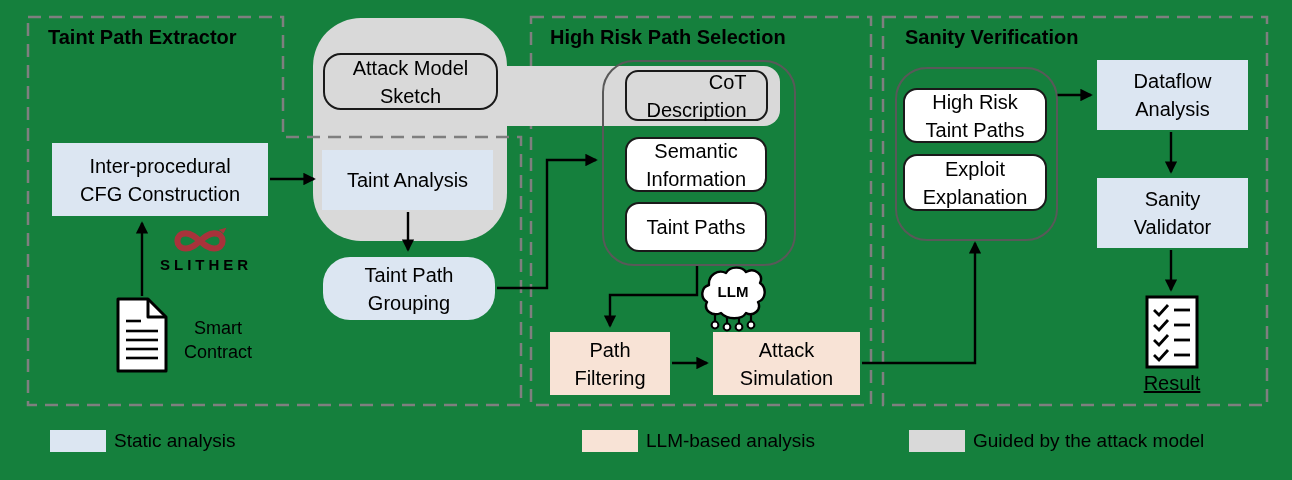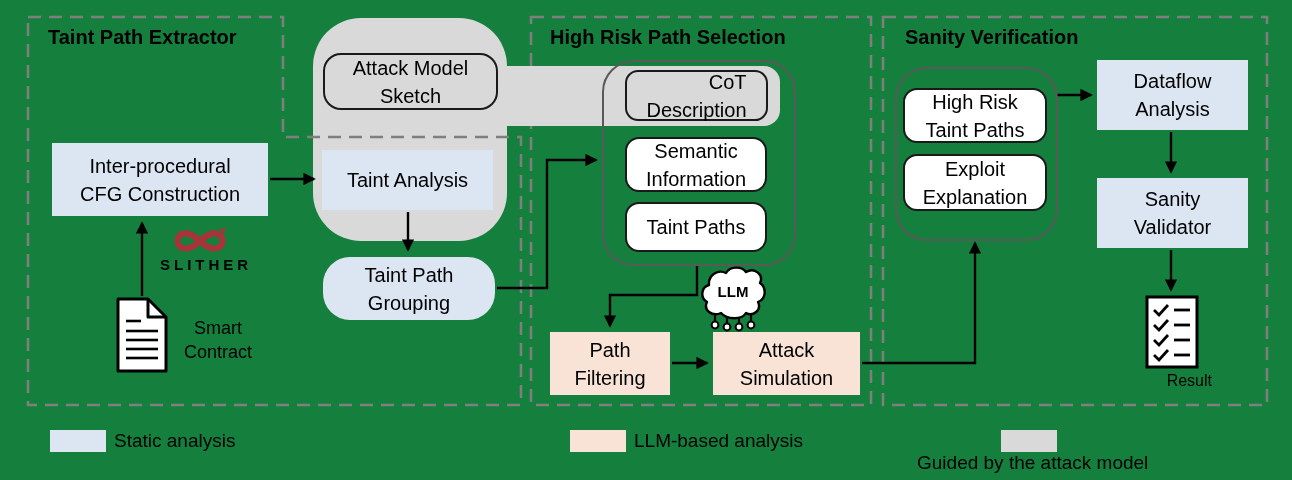--- a/index.html
+++ b/index.html
@@ -21,21 +21,21 @@
   }
   .blue  { background:#dce6f2; }
   .peach { background:#f8e3d6; }
   .blackbox { background:#ffffff; border:2.5px solid #1a1a1a; border-radius:14px; }
   .clearbox { background:transparent; border:2.5px solid #1a1a1a; border-radius:18px; }
   .container-box { background:transparent; border:2.5px solid #595959; border-radius:32px; }
 
   .panel-title { font-size:20px; font-weight:700; white-space:nowrap; }
 
   .caption { text-align:center; white-space:pre-line; font-size:18px; line-height:24px; }
-  .result-label { text-align:right; font-size:16px; }
+  .result-label { text-align:center; font-size:20px;text-decoration:underline; }
 
   .slither-word {
     text-align:center; font-size:15px; font-weight:800; letter-spacing:4px;
     white-space:nowrap;
   }
 
   
   .legend-item { position:absolute; display:flex; align-items:center; }
   .legend-swatch { display:inline-block; width:56px; height:22px; }
   .legend-label { margin-left:8px; font-size:19px; white-space:nowrap; }
@@ -150,22 +150,22 @@
     <line x1="31" y1="46" x2="47" y2="46" stroke="#000" stroke-width="2.8"></line>
     <path d="M11 61 l5 5 l9 -10" fill="none" stroke="#000" stroke-width="2.8"></path>
     <line x1="31" y1="61" x2="47" y2="61" stroke="#000" stroke-width="2.8"></line>
   </svg>
   <div class="abs result-label" style="left:1132px; top:372px; width:80px;">Result</div>
 
   <div class="legend-item" style="left:50px; top:430px;">
     <span class="legend-swatch" style="background-color: rgb(220, 230, 242);"></span>
     <span class="legend-label">Static analysis</span>
   </div>
-  <div class="legend-item" style="left:570px; top:430px;">
+  <div class="legend-item" style="left:582px; top:430px;">
     <span class="legend-swatch" style="background-color: rgb(248, 227, 214);"></span>
     <span class="legend-label">LLM-based analysis</span>
   </div>
-  <div class="legend-item" style="left:909px; top:430px;flex-direction:column;">
+  <div class="legend-item" style="left:909px; top:430px;">
     <span class="legend-swatch" style="background-color: rgb(217, 217, 217);"></span>
     <span class="legend-label">Guided by the attack model</span>
   </div>
 
 </div>
 
 </body></html>

